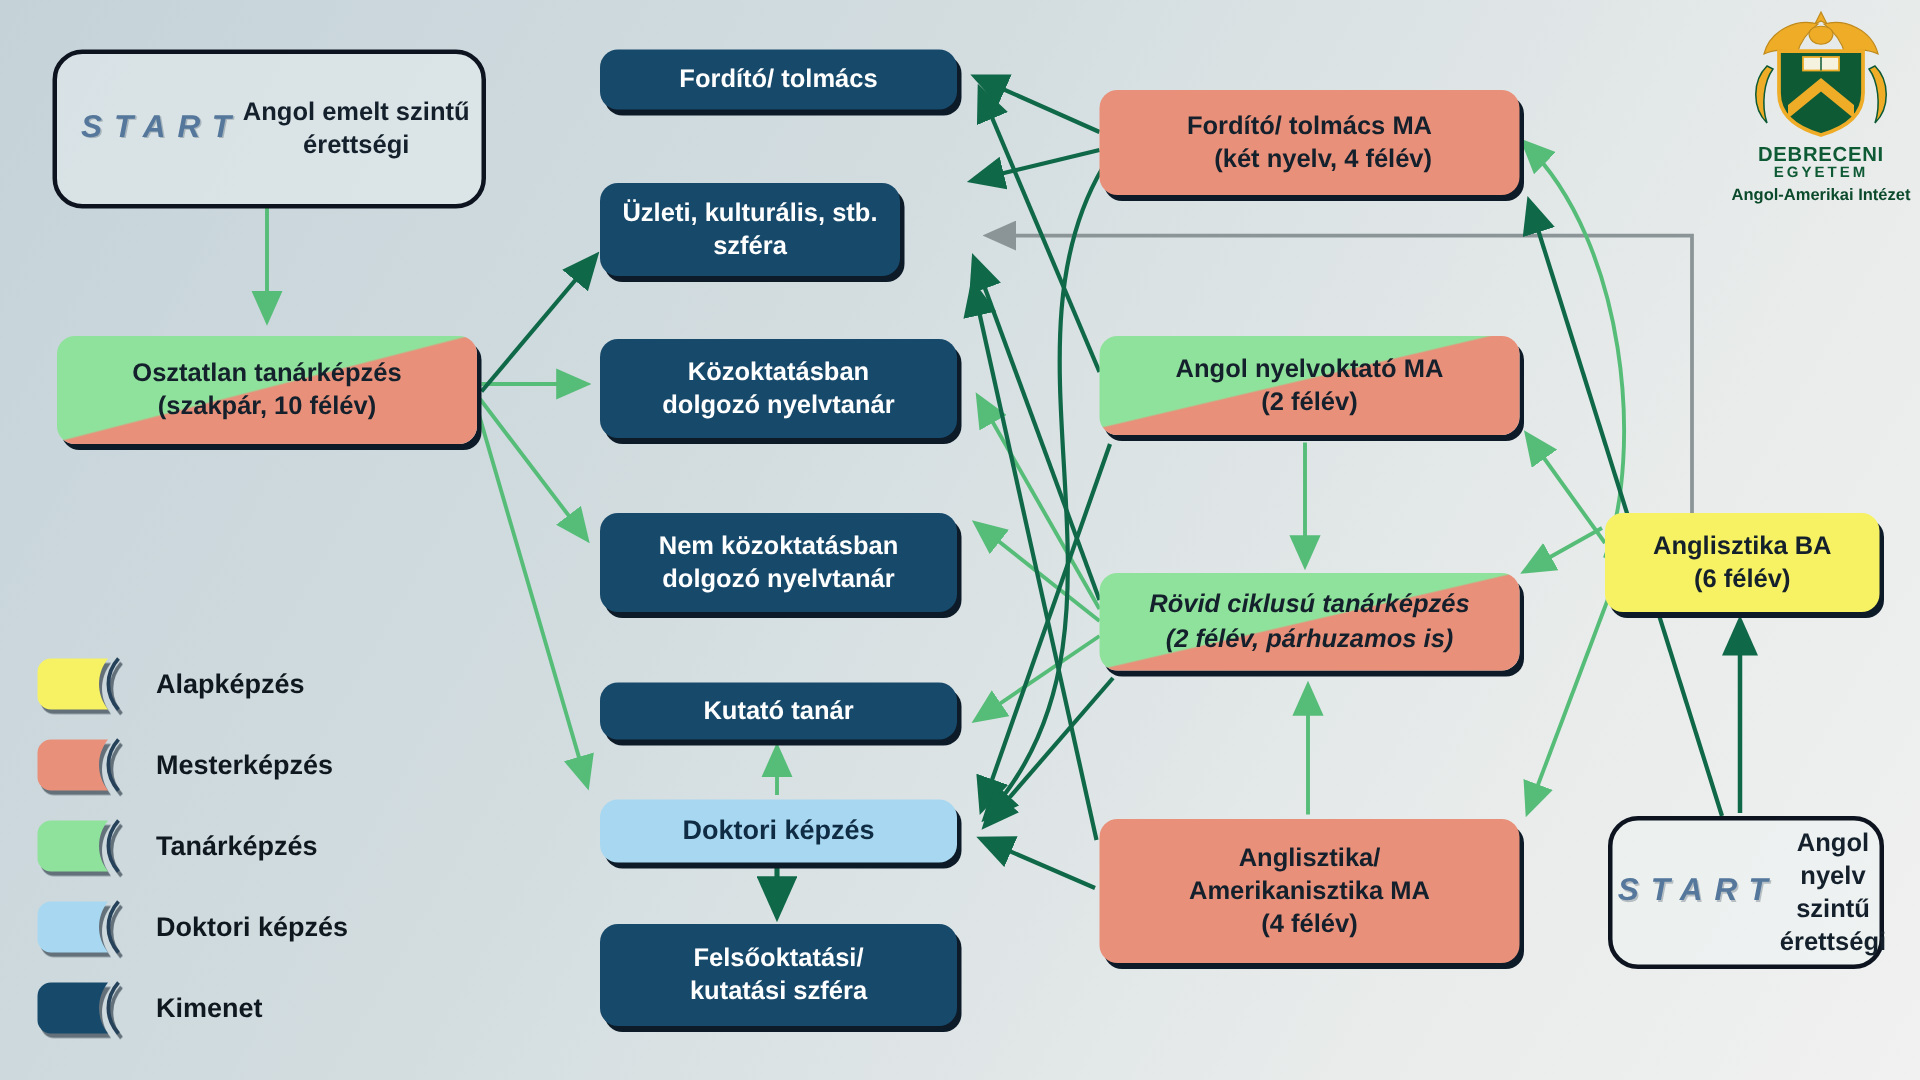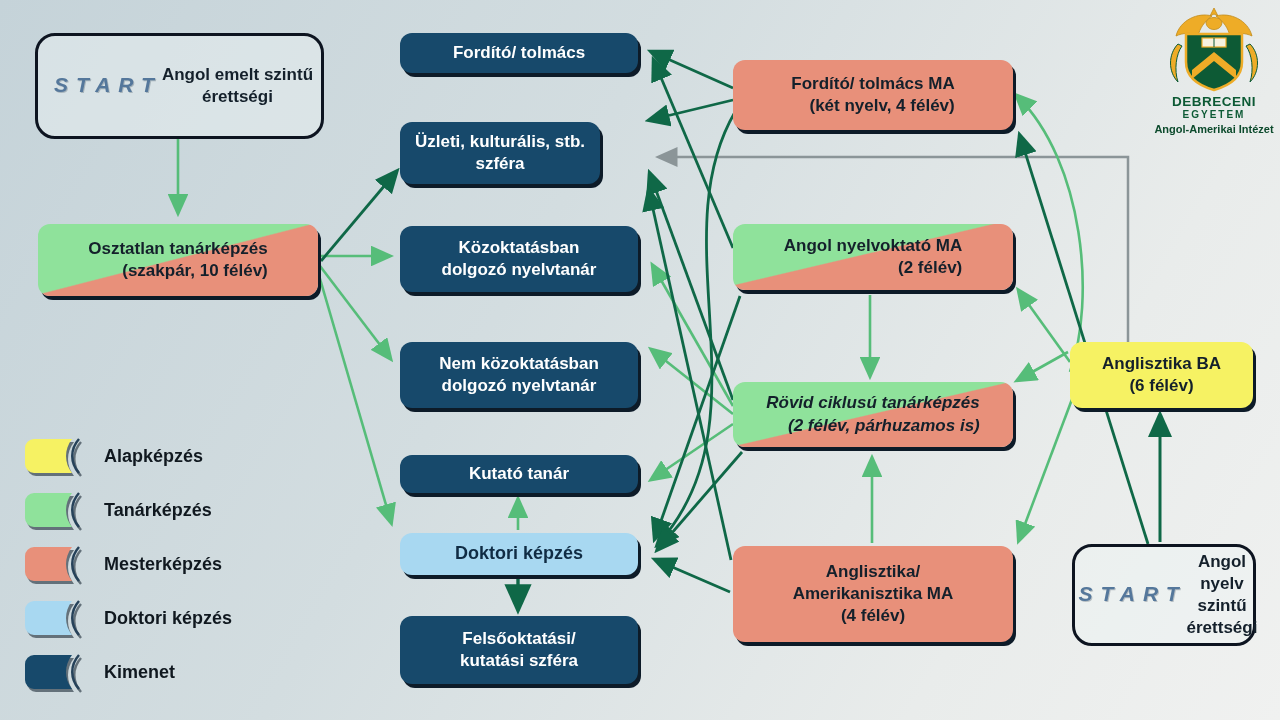--- a/index.html
+++ b/index.html
@@ -10,21 +10,21 @@
   }
   .edges{position:absolute;left:0;top:0;z-index:1;}
   .node{
     position:absolute;z-index:2;display:flex;flex-direction:row;
     align-items:center;justify-content:center;text-align:center;
     border-radius:12px;font-weight:bold;line-height:1.3;
     box-shadow:3px 4px 0 #0d1b28;white-space:pre-line;
   }
   .navy{background:#17496b;color:#ffffff;font-size:17px;}
   .salmon{background:#e8907a;color:#14202b;font-size:17px;}
-  .mix{background:linear-gradient(to bottom right,#8fe29b 48.5%,#e8907a 49.5%);color:#14202b;font-size:17px;text-align:right;}
+  .mix{background:linear-gradient(to bottom right,#8fe29b 48.5%,#e8907a 49.5%);color:#14202b;font-size:17px;}
   .blue{background:#a8d8f1;color:#102c44;font-size:18px;}
   .yellow{background:#f6f263;color:#14202b;font-size:17px;}
   .startbox{
     background:rgba(238,244,245,0.45);border:3px solid #0d1420;border-radius:20px;
     box-shadow:none;color:#14202b;font-size:17px;
   }
   .badge{
     font-style:italic;font-size:21px;font-weight:bold;color:#54779b;
     letter-spacing:0.38em;padding-left:0.38em;margin-bottom:2px;
     text-shadow:1px 1px 0 rgba(20,40,60,0.25);
@@ -170,31 +170,31 @@
   <div class="legend">
     <div class="legend-row">
       <svg class="legend-swatch" viewBox="0 0 62 40">
         <path d="M12,3 H50 C42,13 42,27 50,37 H12 A9,9 0 0 1 3,28 V12 A9,9 0 0 1 12,3 Z" fill="#f6f263"></path>
         <path d="M57,3 C48,13 48,27 57,37" stroke="#26425a" stroke-width="2.5" fill="none"></path>
       </svg>
       <span class="legend-label">Alapképzés</span>
     </div>
     <div class="legend-row">
       <svg class="legend-swatch" viewBox="0 0 62 40">
+        <path d="M12,3 H50 C42,13 42,27 50,37 H12 A9,9 0 0 1 3,28 V12 A9,9 0 0 1 12,3 Z" fill="#e8907a"></path>
+        <path d="M57,3 C48,13 48,27 57,37" stroke="#26425a" stroke-width="2.5" fill="none"></path>
+      </svg>
+      <span class="legend-label">Mesterképzés</span>
+    </div>
+    <div class="legend-row">
+      <svg class="legend-swatch" viewBox="0 0 62 40">
         <path d="M12,3 H50 C42,13 42,27 50,37 H12 A9,9 0 0 1 3,28 V12 A9,9 0 0 1 12,3 Z" fill="#8fe29b"></path>
         <path d="M57,3 C48,13 48,27 57,37" stroke="#26425a" stroke-width="2.5" fill="none"></path>
       </svg>
       <span class="legend-label">Tanárképzés</span>
-    </div>
-    <div class="legend-row">
-      <svg class="legend-swatch" viewBox="0 0 62 40">
-        <path d="M12,3 H50 C42,13 42,27 50,37 H12 A9,9 0 0 1 3,28 V12 A9,9 0 0 1 12,3 Z" fill="#e8907a"></path>
-        <path d="M57,3 C48,13 48,27 57,37" stroke="#26425a" stroke-width="2.5" fill="none"></path>
-      </svg>
-      <span class="legend-label">Mesterképzés</span>
     </div>
     <div class="legend-row">
       <svg class="legend-swatch" viewBox="0 0 62 40">
         <path d="M12,3 H50 C42,13 42,27 50,37 H12 A9,9 0 0 1 3,28 V12 A9,9 0 0 1 12,3 Z" fill="#a8d8f1"></path>
         <path d="M57,3 C48,13 48,27 57,37" stroke="#26425a" stroke-width="2.5" fill="none"></path>
       </svg>
       <span class="legend-label">Doktori képzés</span>
     </div>
     <div class="legend-row">
       <svg class="legend-swatch" viewBox="0 0 62 40">

